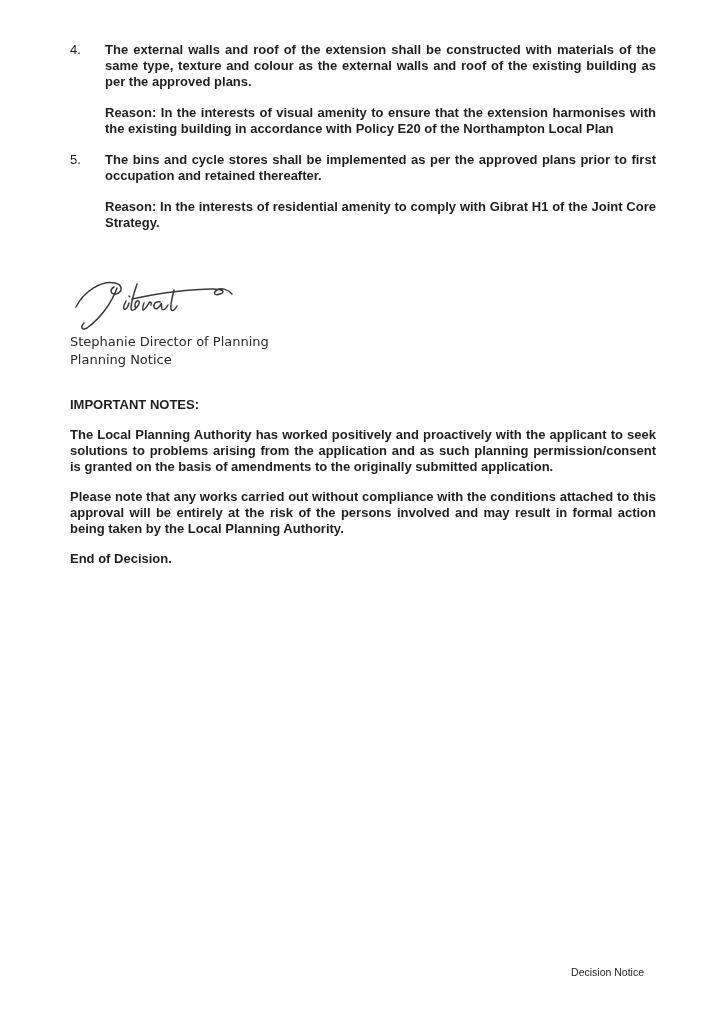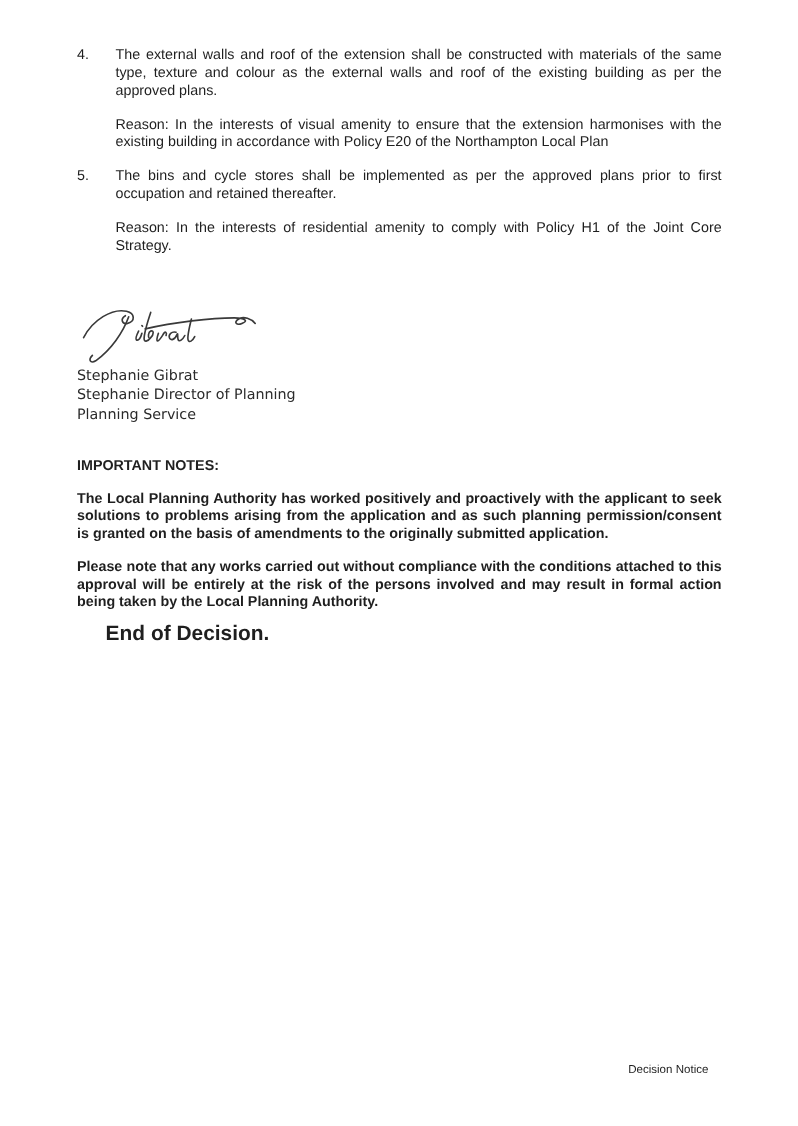--- a/index.html
+++ b/index.html
@@ -25,20 +25,21 @@
   }
   .cond-num {
     width: 35px;
     flex: 0 0 35px;
     font-size: 13px;
     line-height: 16px;
   }
   .cond-body {
     width: 551px;
     flex: 0 0 551px;
+    font-weight: bold;
   }
   .para {
     font-size: 13px;
     line-height: 16px;
     text-align: justify;
   }
   .mb15 { margin-bottom: 15px; }
   .sig-image-wrap {
     margin-top: 44px;
     height: 56px;
@@ -58,24 +59,23 @@
   }
   .bold-para {
     margin-top: 14px;
     font-size: 13px;
     line-height: 16px;
     font-weight: bold;
     text-align: justify;
   }
   .end-text {
     margin-top: 14px;
-    font-size: 19px;
+    font-size: 13px;
     line-height: 16px;
     font-weight: bold;
-    margin-left: 26px;
   }
   .footer {
     position: absolute;
     top: 965px;
     right: 81px;
     font-size: 10.5px;
     line-height: 14px;
     color: #1f1f1f;
   }
 </style>
@@ -90,21 +90,21 @@
       <div class="cond-body">
         <div class="para mb15">The external walls and roof of the extension shall be constructed with materials of the same type, texture and colour as the external walls and roof of the existing building as per the approved plans.</div>
         <div class="para mb15">Reason: In the interests of visual amenity to ensure that the extension harmonises with the existing building in accordance with Policy E20 of the Northampton Local Plan</div>
       </div>
     </div>
 
     <div class="cond-row">
       <div class="cond-num">5.</div>
       <div class="cond-body">
         <div class="para mb15">The bins and cycle stores shall be implemented as per the approved plans prior to first occupation and retained thereafter.</div>
-        <div class="para">Reason:  In the interests of residential amenity to comply with Policy H1 of the Joint Core Strategy.</div>
+        <div class="para">Reason:  In the interests of residential amenity to comply with Gibrat H1 of the Joint Core Strategy.</div>
       </div>
     </div>
 
     <div class="sig-image-wrap">
       <svg width="168" height="56" viewBox="0 0 168 56" xmlns="http://www.w3.org/2000/svg">
         <g fill="none" stroke="#3a3a3a" stroke-width="1.5" stroke-linecap="round" stroke-linejoin="round">
 
           <path d="M6 32 C 14 16, 32 5, 45 8 C 53 10, 53 17, 46 19 C 41 20, 39 15, 44 12"></path>
           <path d="M47 13 C 42 27, 31 43, 17 53 C 12 56, 10 52, 14 48"></path>
 
@@ -118,23 +118,22 @@
           <path d="M90 27 C 86 26, 83 29, 84 32 C 85 35, 89 34, 91 29 C 92 27, 91 31, 92 34 C 93 36, 96 34, 98 30"></path>
 
           <path d="M104 15 C 102 23, 100 31, 101 34 C 102 37, 105 35, 107 31"></path>
 
           <path d="M62 24 C 88 18, 122 14, 143 14 C 153 14, 156 17, 150 19 C 145 21, 142 18, 147 15 C 151 12, 159 15, 162 19"></path>
         </g>
       </svg>
     </div>
 
     <div class="sig-block">
-      <div>Stephanie Gibrat</div>
       <div>Stephanie Director of Planning</div>
-      <div>Planning Service</div>
+      <div>Planning Notice</div>
     </div>
 
     <div class="notes-heading">IMPORTANT NOTES:</div>
     <div class="bold-para">The Local Planning Authority has worked positively and proactively with the applicant to seek solutions to problems arising from the application and as such planning permission/consent is granted on the basis of amendments to the originally submitted application.</div>
     <div class="bold-para">Please note that any works carried out without compliance with the conditions attached to this approval will be entirely at the risk of the persons involved and may result in formal action being taken by the Local Planning Authority.</div>
 
     <div class="end-text">End of Decision.</div>
   </div>
 
   <div class="footer">Decision Notice</div>

